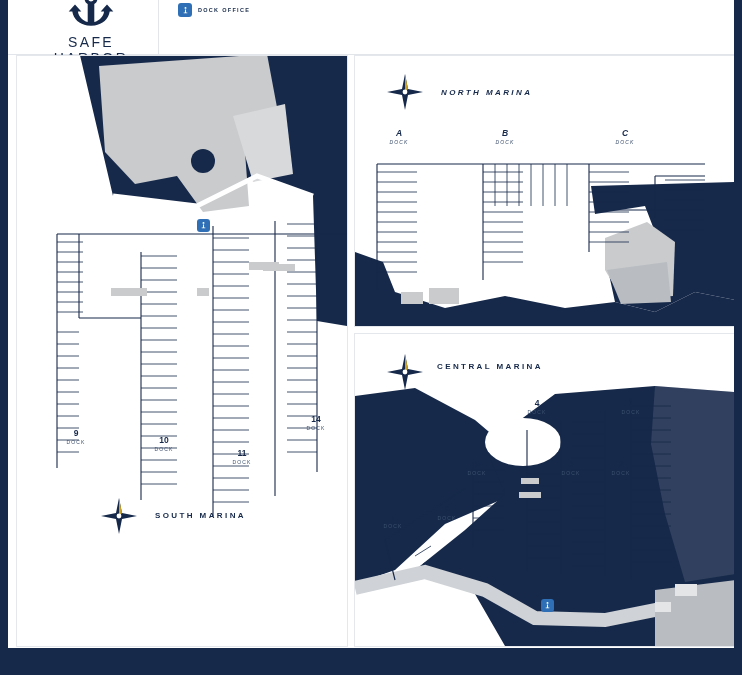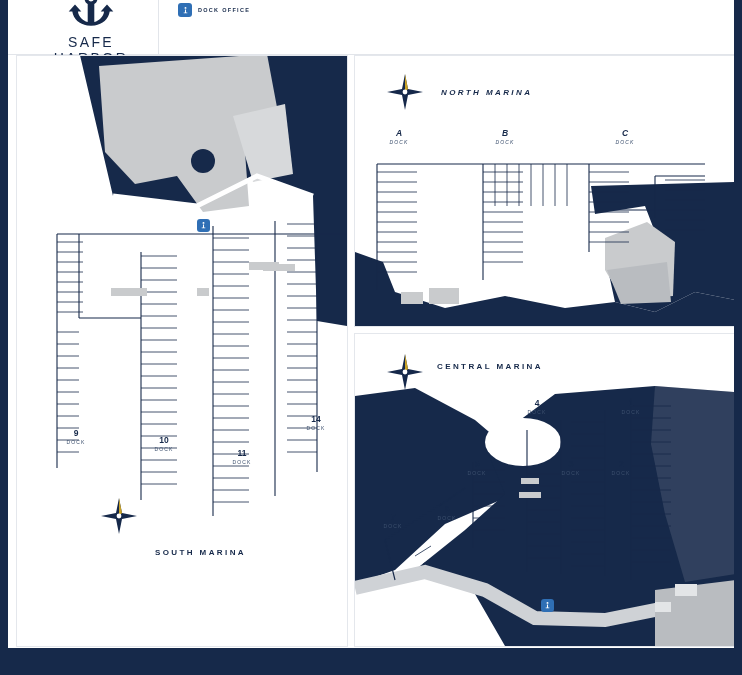--- a/index.html
+++ b/index.html
@@ -265,21 +265,21 @@
       <svg width="40" height="40" viewBox="0 0 40 40" aria-hidden="true">
         <path d="M20 2 L23 17 L38 20 L23 23 L20 38 L17 23 L2 20 L17 17 Z" fill="#16294a"></path>
         <path d="M20 2 L23 17 L20 20 Z" fill="#c9a227"></path>
         <path d="M30 10 L22 18 L20 20 L22 18 Z" fill="#16294a" opacity="0.6"></path>
         <path d="M10 10 L18 18 L20 20 Z" fill="#16294a" opacity="0.6"></path>
         <path d="M30 30 L22 22 L20 20 Z" fill="#16294a" opacity="0.6"></path>
         <path d="M10 30 L18 22 L20 20 Z" fill="#16294a" opacity="0.6"></path>
         <circle cx="20" cy="20" r="2.4" fill="#ffffff"></circle>
       </svg>
     </div>
-    <div class="panel-title" style="left:138px;top:455px;margin-top:37px;">SOUTH MARINA</div>
+    <div class="panel-title" style="left:138px;top:455px;">SOUTH MARINA</div>
   </div>
 
   <div class="panel panel-north">
     <svg width="380" height="270" viewBox="0 0 380 270">
       <rect x="0" y="0" width="380" height="270" fill="#ffffff"></rect>
 
       <path d="M0 196 L28 206 L40 236 L90 252 L150 240 L210 252 L260 246 L300 256 L340 236 L380 244 L380 270 L0 270 Z" fill="#16294a"></path>
       <path d="M236 130 L380 126 L380 244 L340 236 L300 256 L260 246 L250 200 L300 176 L290 150 L240 158 Z" fill="#16294a"></path>
 
       <path d="M250 182 L292 166 L320 186 L318 240 L268 244 L250 214 Z" fill="#c9cbcd"></path>

